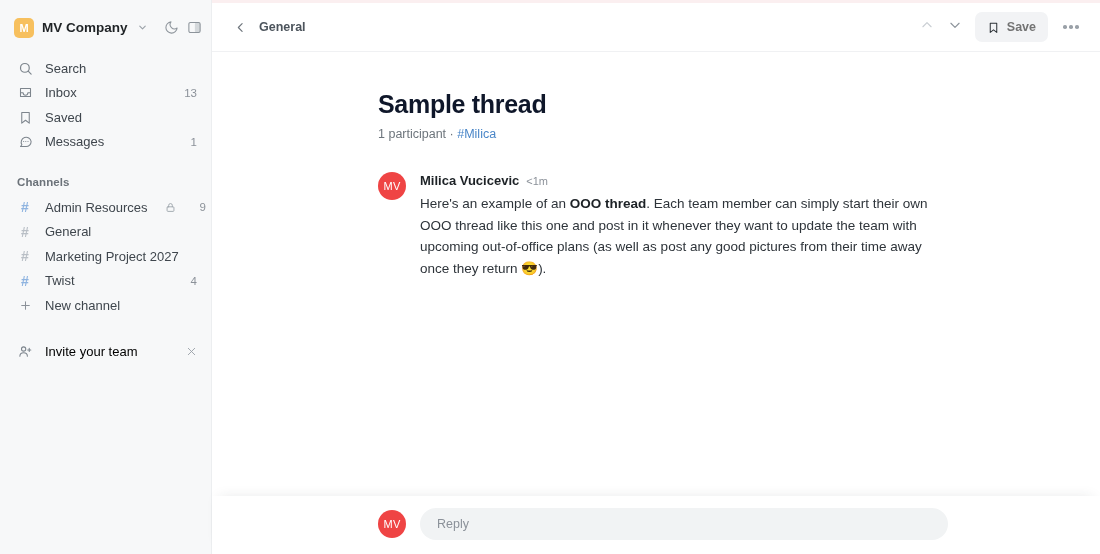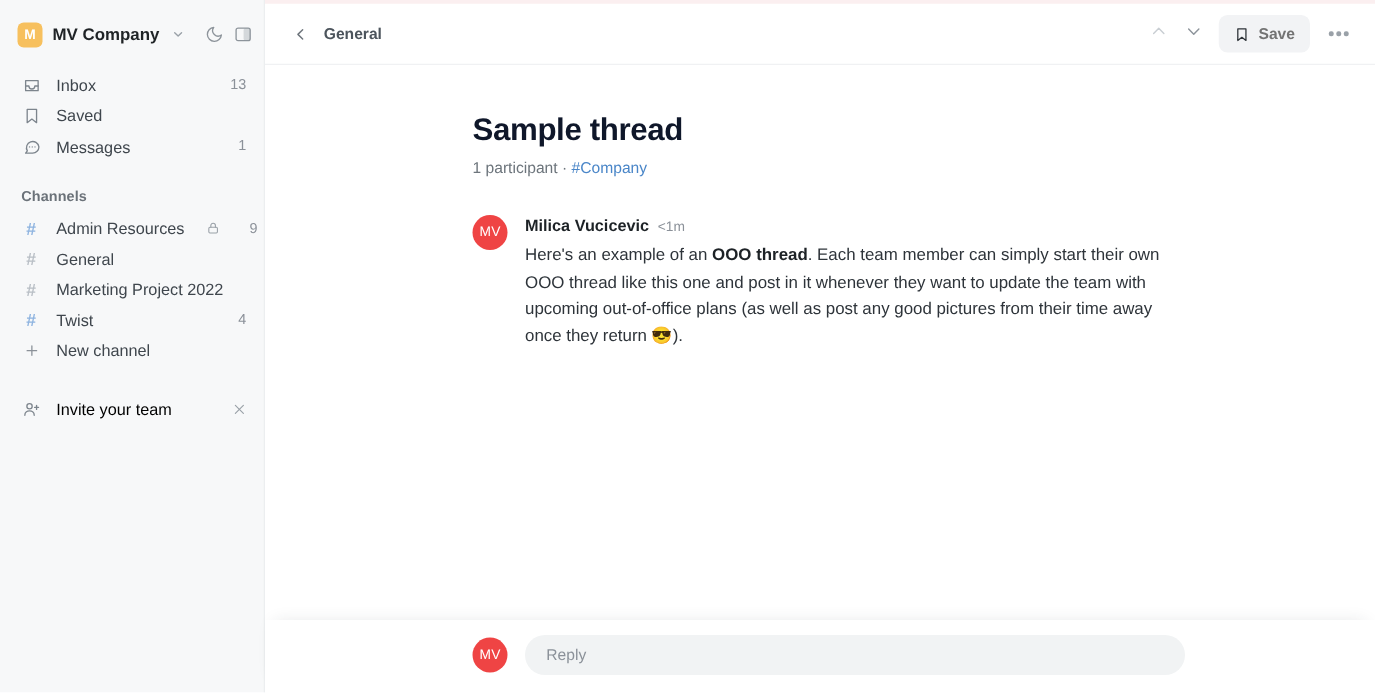--- a/index.html
+++ b/index.html
@@ -172,20 +172,30 @@
       <span class="hdr-icon">
         <svg width="15" height="15" viewBox="0 0 24 24" fill="none" stroke="currentColor" stroke-width="1.7">
             <rect x="3" y="4" width="18" height="16" rx="2.5"></rect>
             <rect x="12.6" y="4" width="8.4" height="16" rx="2.5" fill="currentColor" stroke="none" opacity=".32"></rect>
           </svg>
       </span>
     </div>
 
     <nav class="nav">
 
+      <div class="nav-item">
+        <span class="ico">
+          <svg width="15" height="15" viewBox="0 0 24 24" fill="none" stroke="currentColor" stroke-width="1.9" stroke-linecap="round">
+              <circle cx="11" cy="11" r="7"></circle>
+              <line x1="16.3" y1="16.3" x2="21" y2="21"></line>
+            </svg>
+        </span>
+        <span class="lbl">Search</span>
+        <span class="badge"></span>
+      </div>
 
       <div class="nav-item">
         <span class="ico">
           <svg width="15" height="15" viewBox="0 0 24 24" fill="none" stroke="currentColor" stroke-width="1.7" stroke-linecap="round" stroke-linejoin="round">
               <path d="M4 5.5h16v13H4z" rx="2"></path>
               <path d="M4 12.5h4.2a3.8 3.8 0 0 0 7.6 0H20"></path>
             </svg>
         </span>
         <span class="lbl">Inbox</span>
         <span class="badge">13</span>
@@ -232,21 +242,21 @@
 
     <div class="chan-item">
       <span class="hash">#</span>
       <span class="lbl">General</span>
       <span class="sp"></span>
       <span class="badge"></span>
     </div>
 
     <div class="chan-item">
       <span class="hash">#</span>
-      <span class="lbl">Marketing Project 2022</span>
+      <span class="lbl">Marketing Project 2027</span>
       <span class="sp"></span>
       <span class="badge"></span>
     </div>
 
     <div class="chan-item unread">
       <span class="hash">#</span>
       <span class="lbl">Twist</span>
       <span class="sp"></span>
       <span class="badge">4</span>
     </div>
@@ -325,21 +335,21 @@
           <i></i>
         </div>
     </header>
 
     <div class="scroll">
       <div class="thread">
         <div class="thread-inner">
 
           <h1 class="thread-title">Sample thread</h1>
           <div class="thread-sub">
-            <span>1 participant</span><span> · </span><span class="ch">#Company</span>
+            <span>1 participant</span><span> · </span><span class="ch">#Milica</span>
           </div>
 
           <div class="msg">
             <div class="avatar">MV</div>
             <div class="msg-body">
               <div class="msg-head">
                 <span class="msg-author">Milica Vucicevic</span>
                 <span class="msg-time">&lt;1m</span>
               </div>
               <div class="msg-text"><span>Here's an example of an </span><b>OOO thread</b><span>. Each team member can simply start their own OOO thread like this one and post in it whenever they want to update the team with upcoming out-of-office plans (as well as post any good pictures from their time away once they return </span><span>😎</span><span>).</span></div>

